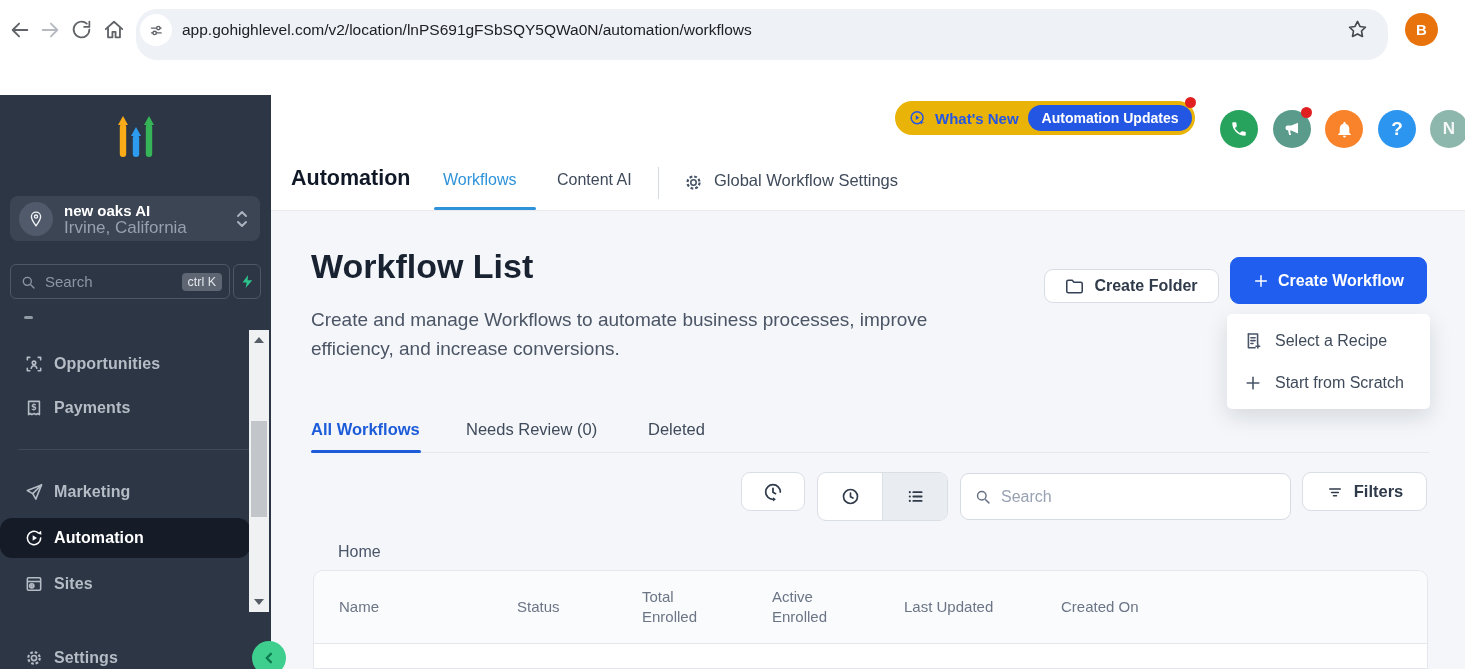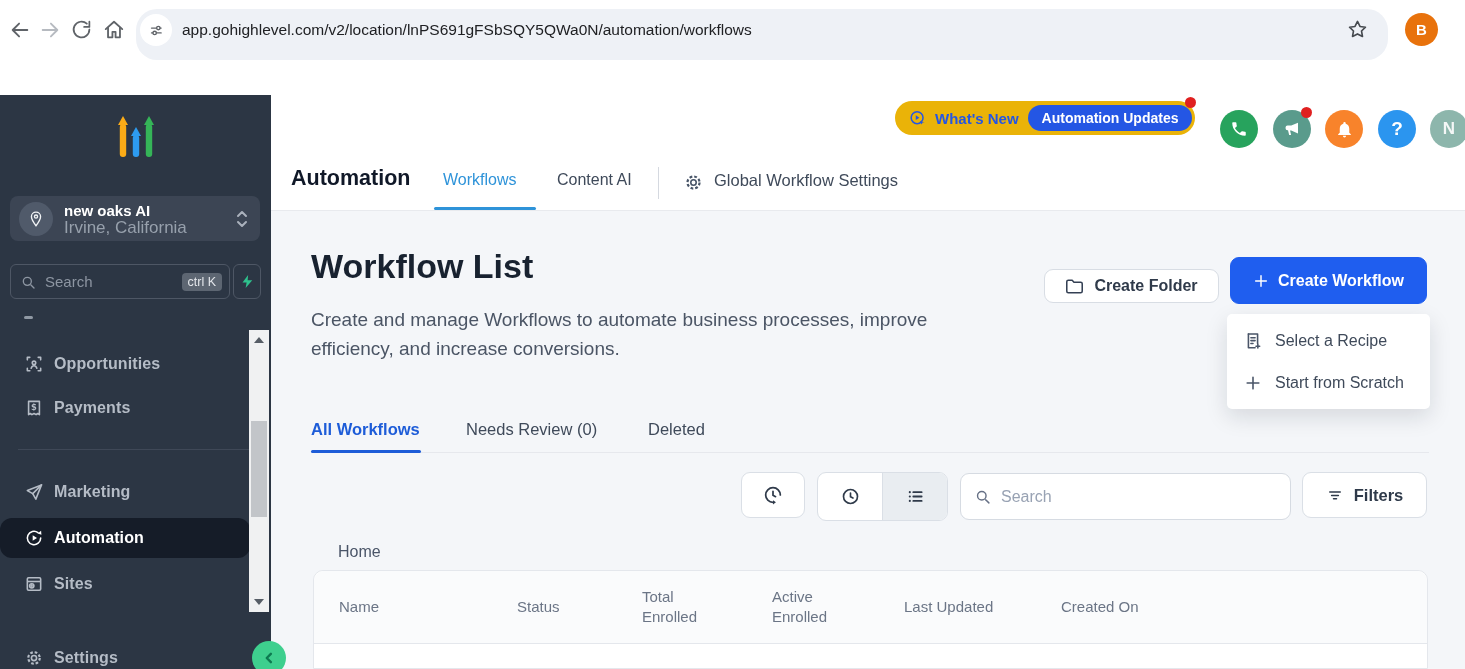--- a/index.html
+++ b/index.html
@@ -73,21 +73,21 @@
   .btn-blue{background:#1f5eef;border:1px solid #1f5eef;color:#fff;font-size:16px;font-weight:700;}
   .dropdown{left:956px;top:219px;width:203px;height:95px;background:#fff;border-radius:5px;box-shadow:0 8px 22px rgba(16,24,40,.13);z-index:40;}
   .dd-item{height:42px;display:flex;align-items:center;padding-left:16px;color:#3f4a5a;font-size:16px;}
   .dd-item .ddic{width:20px;height:20px;margin-right:12px;color:#4a5568;}
 
   .sub-tab{top:325px;font-size:16.5px;font-weight:500;color:#3f4a5a;}
   .sub-tab.on{color:#1d5cd8;font-weight:700;}
   .sub-border{left:40px;top:357px;width:1118px;height:1px;background:#e6e8ed;}
   .sub-underline{left:40px;top:355px;width:110px;height:3px;background:#1d5cd8;border-radius:2px;z-index:2;}
 
-  .tool-btn{top:377px;height:46px;background:#fff;border:1px solid #dadfe6;color:#2f3a4a;}
+  .tool-btn{top:377px;height:39px;background:#fff;border:1px solid #dadfe6;color:#2f3a4a;}
   .seg{left:546px;top:377px;width:131px;height:49px;border:1px solid #dadfe6;border-radius:9px;background:#fff;box-sizing:border-box;display:flex;overflow:hidden;}
   .seg-half{flex:1;display:flex;align-items:center;justify-content:center;color:#2f3a4a;}
   .seg-half.sel{background:#e9edf1;border-left:1px solid #dadfe6;}
   .search-box{left:689px;top:378px;width:331px;height:47px;background:#fff;border:1px solid #d6dbe2;border-radius:9px;box-sizing:border-box;display:flex;align-items:center;padding-left:13px;}
   .search-box input{flex:1;border:0;outline:none;font-size:16px;color:#344054;margin-left:8px;font-family:"Liberation Sans",sans-serif;background:transparent;}
   .search-box input::placeholder{color:#98a2b3;}
   .crumb{left:67px;top:448px;font-size:16px;color:#4a5568;}
   .table{left:42px;top:475px;width:1115px;height:99px;background:#fff;border:1px solid #e4e7ec;border-radius:10px 10px 0 0;box-sizing:border-box;}
   .thead{left:0;top:0;width:100%;height:72px;background:#fafbfc;border-bottom:1px solid #e4e7ec;border-radius:10px 10px 0 0;}
   .th{top:0;height:72px;display:flex;align-items:center;font-size:15px;color:#6b7586;line-height:20px;}

